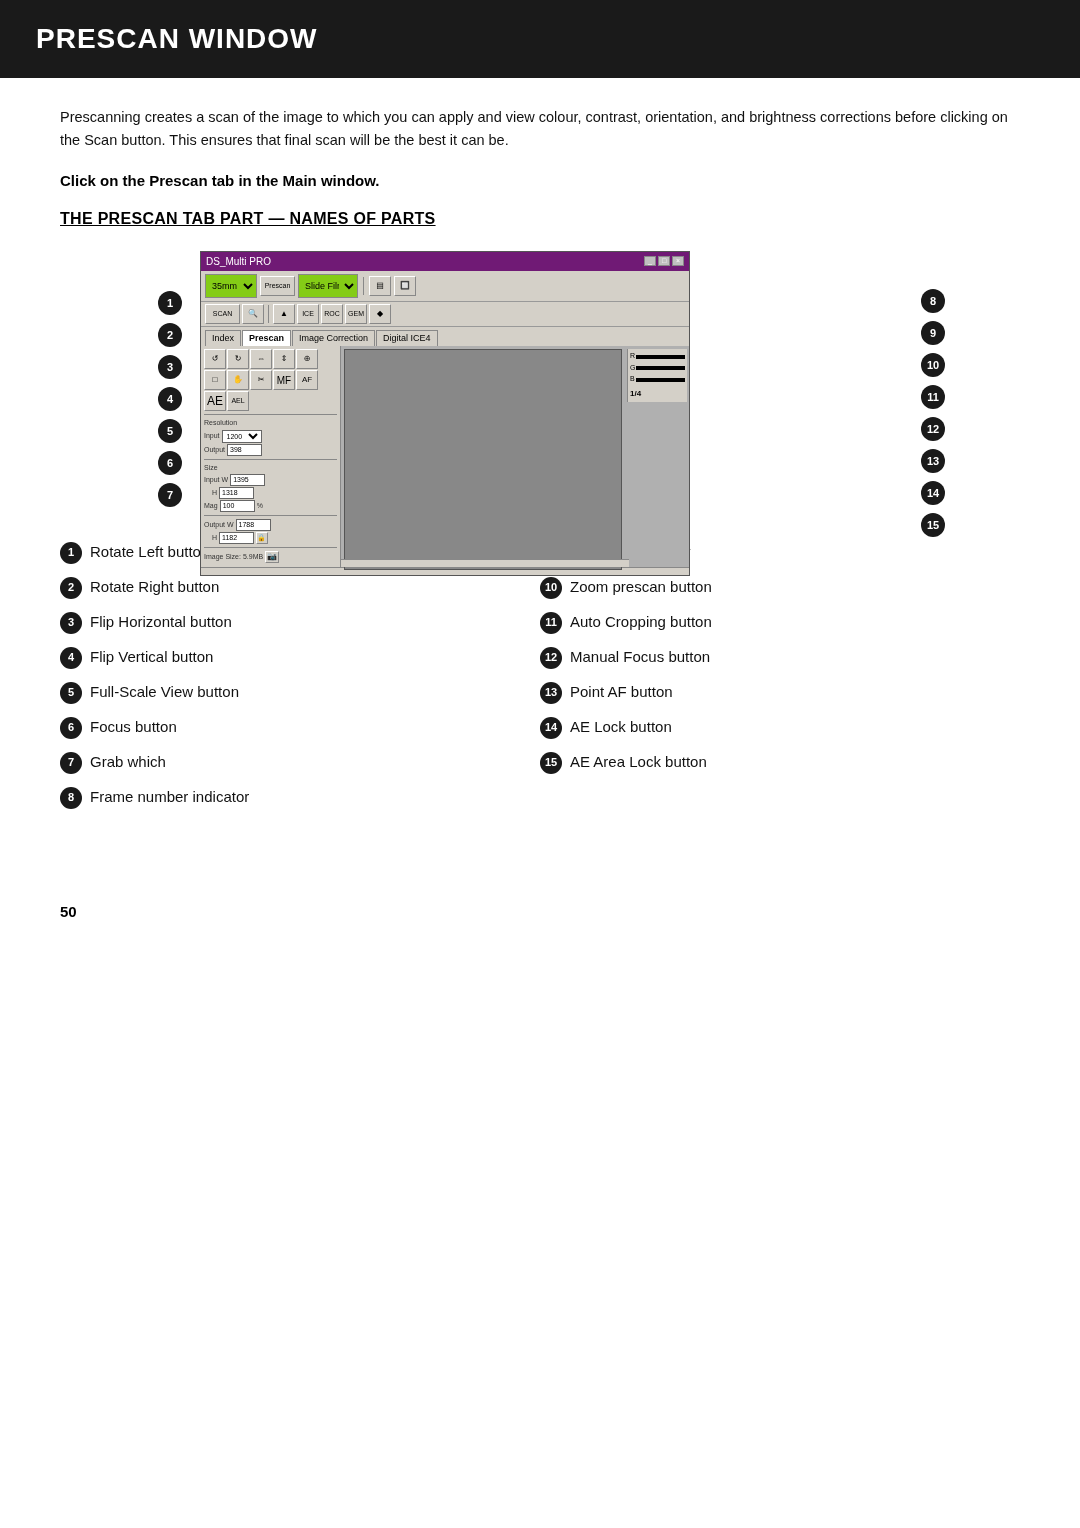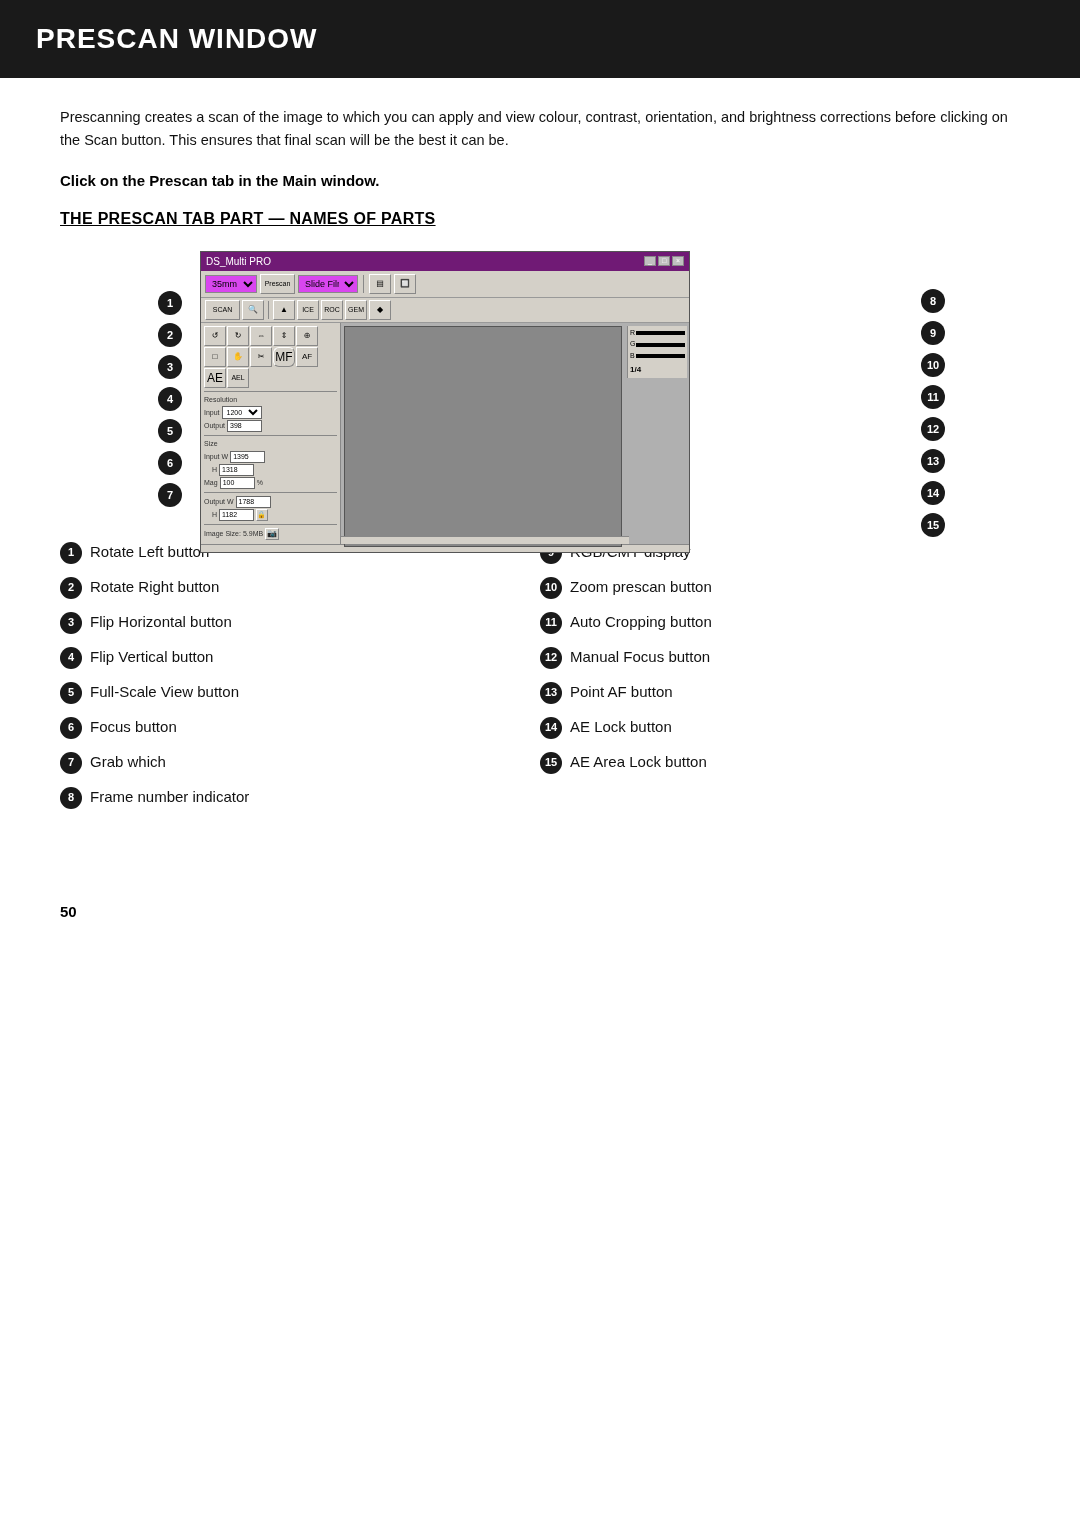--- a/index.html
+++ b/index.html
@@ -99,24 +99,24 @@
       width: 22px; height: 20px;
       display: inline-flex;
       align-items: center;
       justify-content: center;
       font-size: 8px;
     }
     .fake-btn-wide {
       width: 35px;
     }
     .fake-select {
-      background: #d946ef;
+      background: #84cc16;
       border: 1px solid #888;
       font-size: 9px;
-      height: 18px;
+      height: 24px;
       padding: 0 2px;
     }
     .fake-sep {
       width: 1px; height: 18px;
       background: #888;
       margin: 0 2px;
     }
 
     
     .win-tabs {
@@ -304,35 +304,41 @@
         <div class="fake-btn fake-btn-wide" style="font-size:7px;">SCAN</div>
         <div class="fake-btn">🔍</div>
         <div class="fake-sep"></div>
         <div class="fake-btn">▲</div>
         <div class="fake-btn" style="font-size:7px;">ICE</div>
         <div class="fake-btn" style="font-size:7px;">ROC</div>
         <div class="fake-btn" style="font-size:7px;">GEM</div>
         <div class="fake-btn">◆</div>
       </div>
 
+      <div class="win-tabs">
+        <div class="win-tab">Index</div>
+        <div class="win-tab active">Prescan</div>
+        <div class="win-tab">Image Correction</div>
+        <div class="win-tab">Digital ICE4</div>
+      </div>
 
       <div style="display:flex; min-height:155px; background:#d4d0c8;">
 
         <div class="win-left-panel">
 
           <div style="display:flex; gap:1px; margin-bottom:3px; flex-wrap:wrap;">
             <div class="fake-btn" style="font-size:8px;">↺</div>
             <div class="fake-btn" style="font-size:8px;">↻</div>
             <div class="fake-btn" style="font-size:8px;">⇔</div>
             <div class="fake-btn" style="font-size:8px;">⇕</div>
             <div class="fake-btn" style="font-size:8px;">⊕</div>
             <div class="fake-btn" style="font-size:8px;">□</div>
             <div class="fake-btn" style="font-size:8px;">✋</div>
             <div class="fake-btn" style="font-size:8px;">✂</div>
-            <div class="fake-btn" style="font-size:12px;border-radius:6px;">MF</div>
+            <div class="fake-btn" style="font-size:10px;">MF</div>
             <div class="fake-btn" style="font-size:8px;">AF</div>
             <div class="fake-btn" style="font-size:12px;">AE</div>
             <div class="fake-btn" style="font-size:7px;">AEL</div>
           </div>
 
           <div style="height:1px; background:#888; margin-bottom:3px;"></div>
 
           <div class="field-row">
             <span class="field-label">Resolution</span>
           </div>

